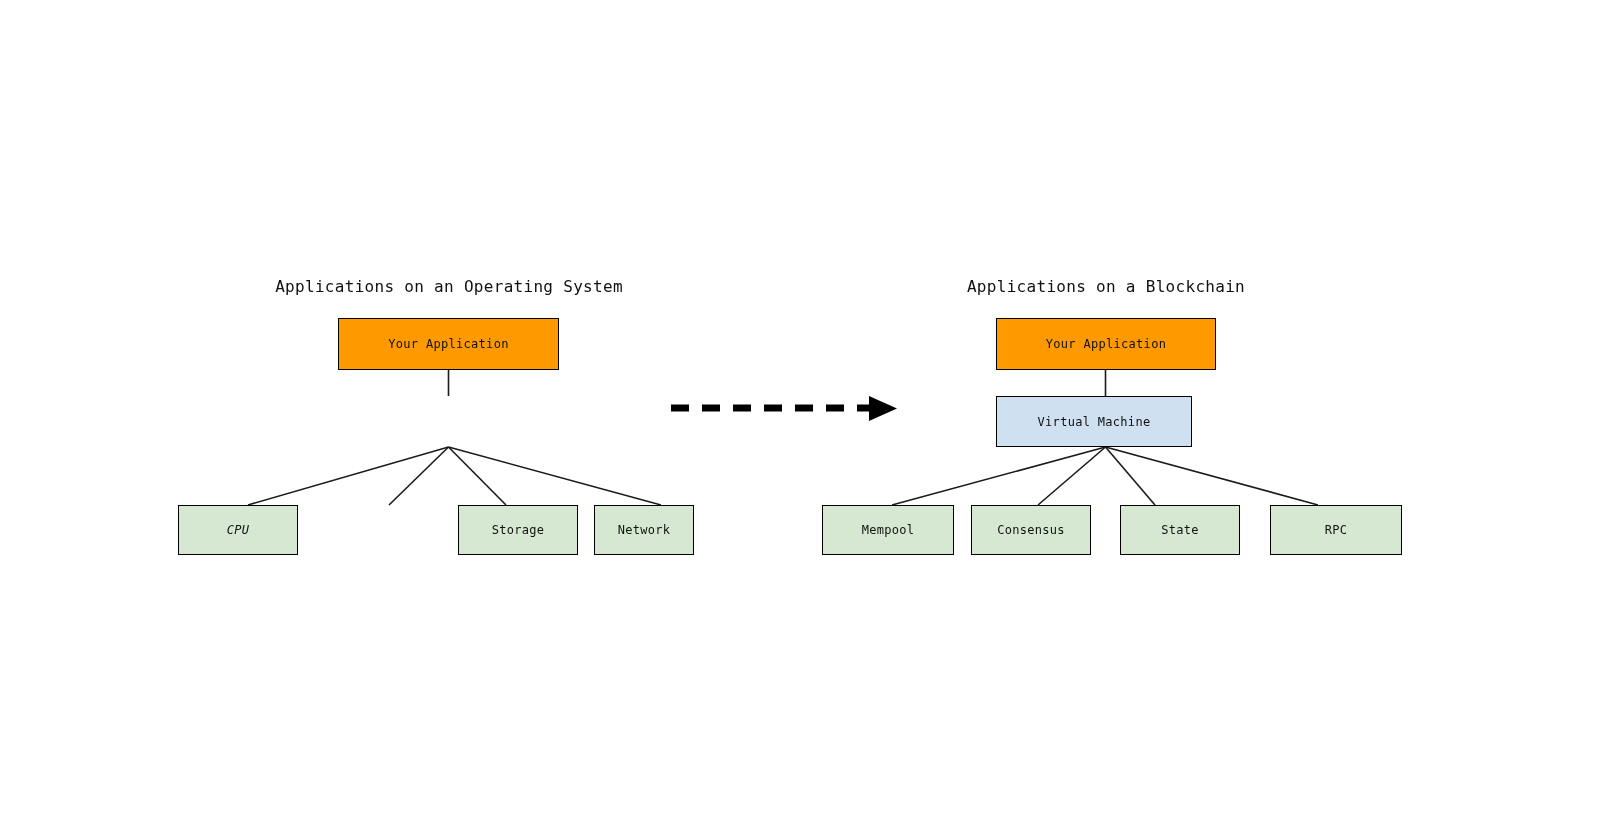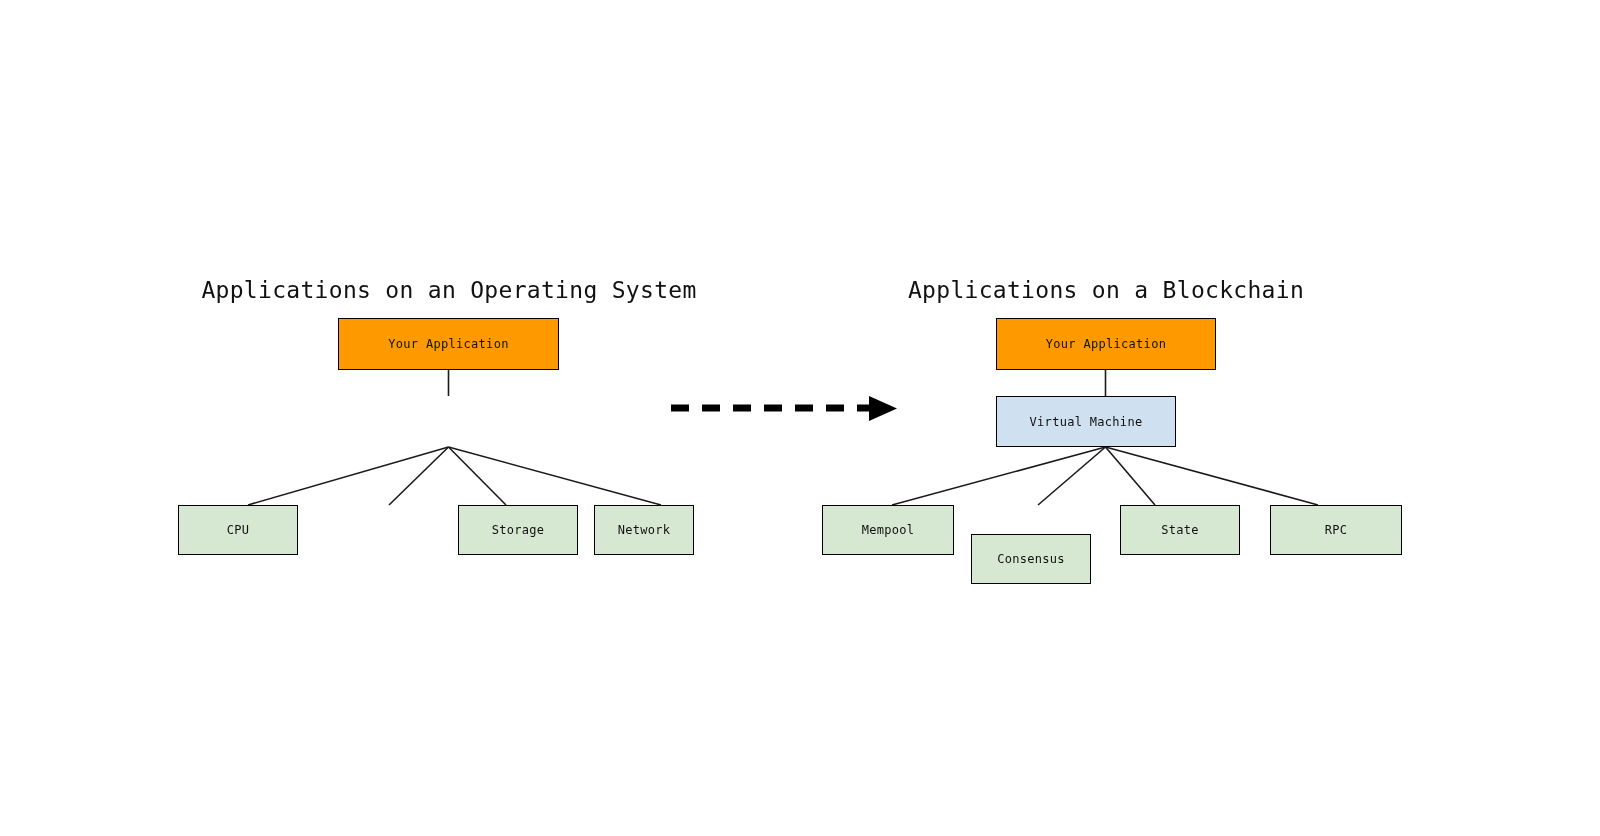--- a/index.html
+++ b/index.html
@@ -45,21 +45,21 @@
   }
   .node.layer {
     background: #cfe0f0;
   }
   .node.leaf {
     background: #d7e8d2;
   }
   .section-title {
     position: absolute;
     font-family: "DejaVu Sans Mono", "Liberation Mono", monospace;
-    font-size: 23px;
+    font-size: 16px;
     color: #111111;
     letter-spacing: 0.3px;
     white-space: nowrap;
     transform: translateX(-50%);
     text-align: right;
   }
 </style>
 </head>
 <body>
 
@@ -86,44 +86,44 @@
     </g>
   </svg>
 
   <div class="section-title" style="left:449px; top:277px;">Applications on an Operating System</div>
 
   <div class="node app" style="left:338px; top:318px; width:221px; height:52px;">
     <span>Your Application</span>
   </div>
 
 
-  <div class="node leaf" style="left:178px; top:505px; width:120px; height:50px;">
+  <div class="node leaf" style="left:178px; top:505px; width:120px; height:50px;font-style:italic;">
     <span>CPU</span>
   </div>
   <div class="node leaf" style="left:458px; top:505px; width:120px; height:50px;">
     <span>Storage</span>
   </div>
   <div class="node leaf" style="left:594px; top:505px; width:100px; height:50px;">
     <span>Network</span>
   </div>
 
   <div class="section-title" style="left:1106px; top:277px;">Applications on a Blockchain</div>
 
   <div class="node app" style="left:996px; top:318px; width:220px; height:52px;">
     <span>Your Application</span>
   </div>
 
-  <div class="node layer" style="left:996px; top:396px; width:180px; height:51px;justify-content:center;">
+  <div class="node layer" style="left:996px; top:396px; width:196px; height:51px;justify-content:center;">
     <span>Virtual Machine</span>
   </div>
 
   <div class="node leaf" style="left:822px; top:505px; width:132px; height:50px;">
     <span>Mempool</span>
   </div>
-  <div class="node leaf" style="left:971px; top:505px; width:120px; height:50px;margin-top:29px;">
+  <div class="node leaf" style="left:971px; top:505px; width:120px; height:50px;">
     <span>Consensus</span>
   </div>
   <div class="node leaf" style="left:1120px; top:505px; width:120px; height:50px;">
     <span>State</span>
   </div>
   <div class="node leaf" style="left:1270px; top:505px; width:132px; height:50px;">
     <span>RPC</span>
   </div>
 
 </div>

